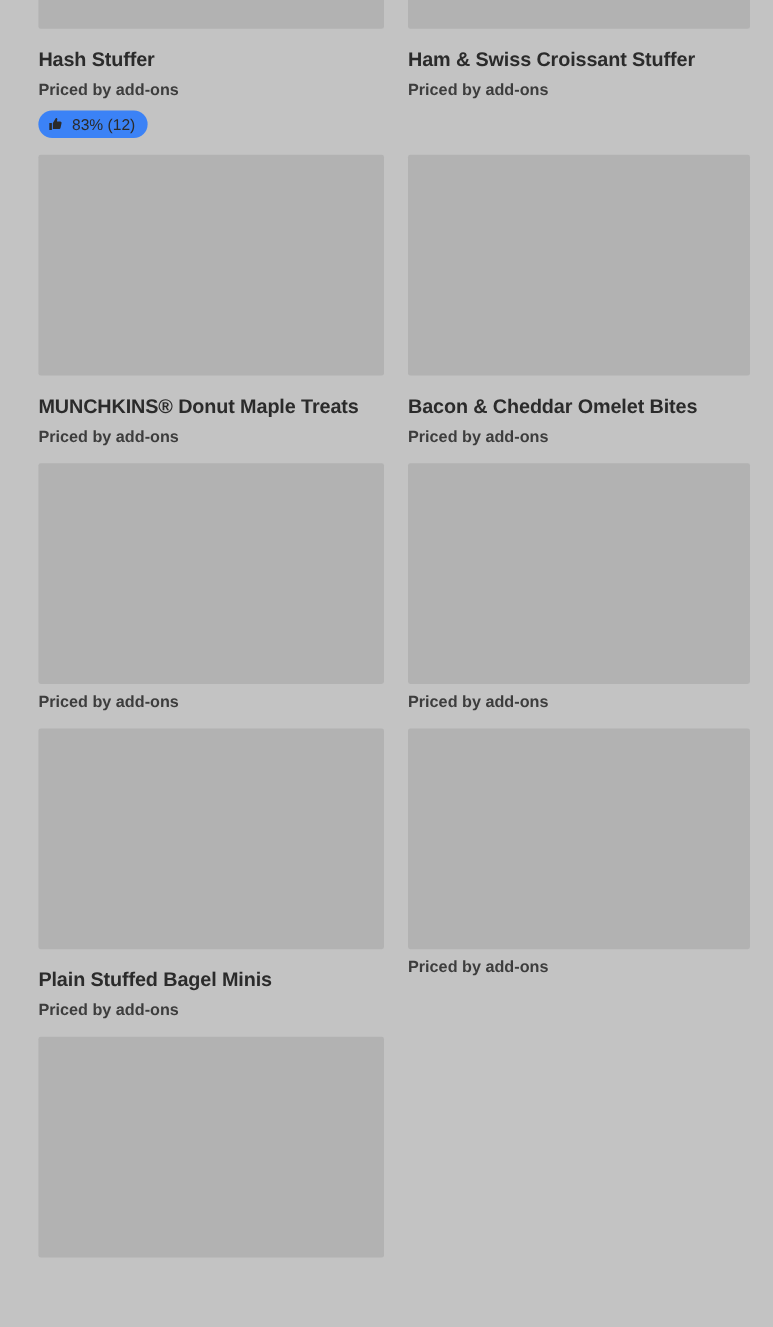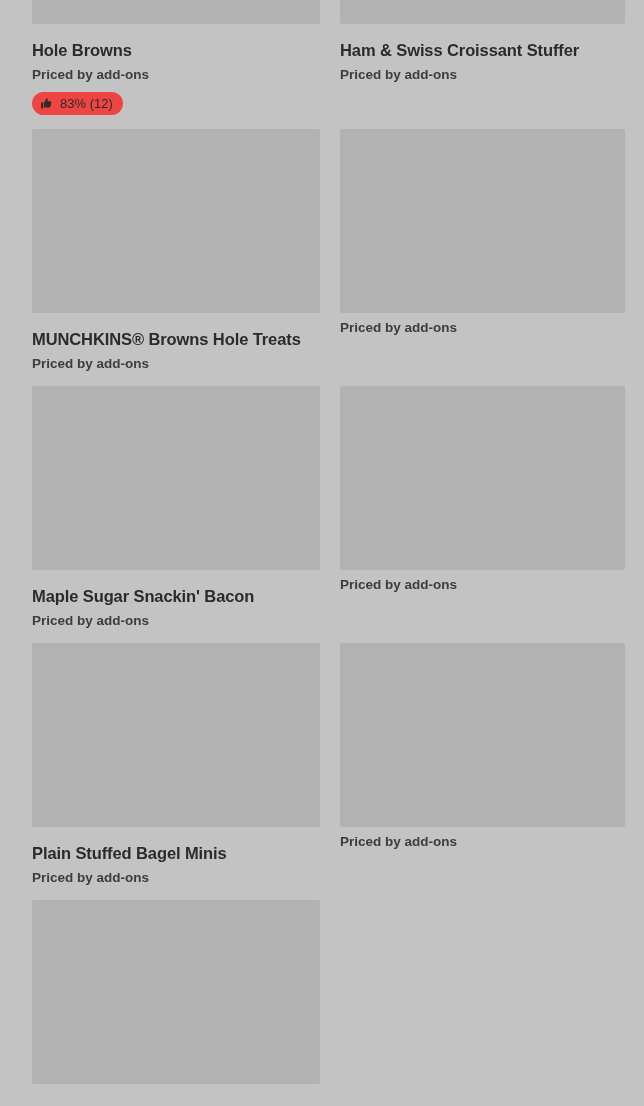--- a/index.html
+++ b/index.html
@@ -59,21 +59,21 @@
     line-height: 17px;
     color: #3d3d3d;
   }
   .rating-badge {
     display: inline-flex;
     align-items: center;
     gap: 7px;
     margin-top: 9px;
     padding: 4px 10px 4px 8px;
     border-radius: 14px;
-    background: #ef4444;
+    background: #3b82f6;
     font-size: 13px;
     color: #2b2b2b;
     line-height: 15px;
   }
   .thumb-icon {
     display: inline-block;
     width: 13px;
     height: 13px;
     position: relative;
     flex: 0 0 auto;
@@ -81,53 +81,53 @@
   .thumb-icon svg { display: block; }
   .rating-text { white-space: nowrap; }
 </style>
 </head>
 <body>
 
 <div class="menu-grid">
 
   <div class="menu-card card-col-left">
     <div class="card-image"></div>
-    <div class="card-title">Hole Browns</div>
+    <div class="card-title">Hash Stuffer</div>
     <div class="card-subtitle">Priced by add-ons</div>
     <div class="rating-badge">
       <span class="thumb-icon">
         <svg width="13" height="13" viewBox="0 0 24 24" fill="#2b2b2b" aria-hidden="true">
           <path d="M2 10h4v11H2z"></path>
           <path d="M7.5 10.2l4.2-7.1c.4-.7 1.4-.9 2-.4.5.4.8 1 .7 1.6l-.7 3.6h5.1c1.3 0 2.3 1.2 2 2.5l-1.5 6.9c-.2 1.1-1.2 1.9-2.3 1.9H7.5V10.2z"></path>
         </svg>
       </span>
       <span class="rating-text">83% (12)</span>
     </div>
   </div>
 
   <div class="menu-card card-col-right">
     <div class="card-image"></div>
     <div class="card-title">Ham &amp; Swiss Croissant Stuffer</div>
     <div class="card-subtitle">Priced by add-ons</div>
   </div>
 
   <div class="menu-card card-col-left">
     <div class="card-image"></div>
-    <div class="card-title">MUNCHKINS® Browns Hole Treats</div>
+    <div class="card-title">MUNCHKINS® Donut Maple Treats</div>
     <div class="card-subtitle">Priced by add-ons</div>
   </div>
 
   <div class="menu-card card-col-right">
     <div class="card-image"></div>
+    <div class="card-title">Bacon &amp; Cheddar Omelet Bites</div>
     <div class="card-subtitle">Priced by add-ons</div>
   </div>
 
   <div class="menu-card card-col-left">
     <div class="card-image"></div>
-    <div class="card-title">Maple Sugar Snackin' Bacon</div>
     <div class="card-subtitle">Priced by add-ons</div>
   </div>
 
   <div class="menu-card card-col-right">
     <div class="card-image"></div>
     <div class="card-subtitle">Priced by add-ons</div>
   </div>
 
   <div class="menu-card card-col-left">
     <div class="card-image"></div>

